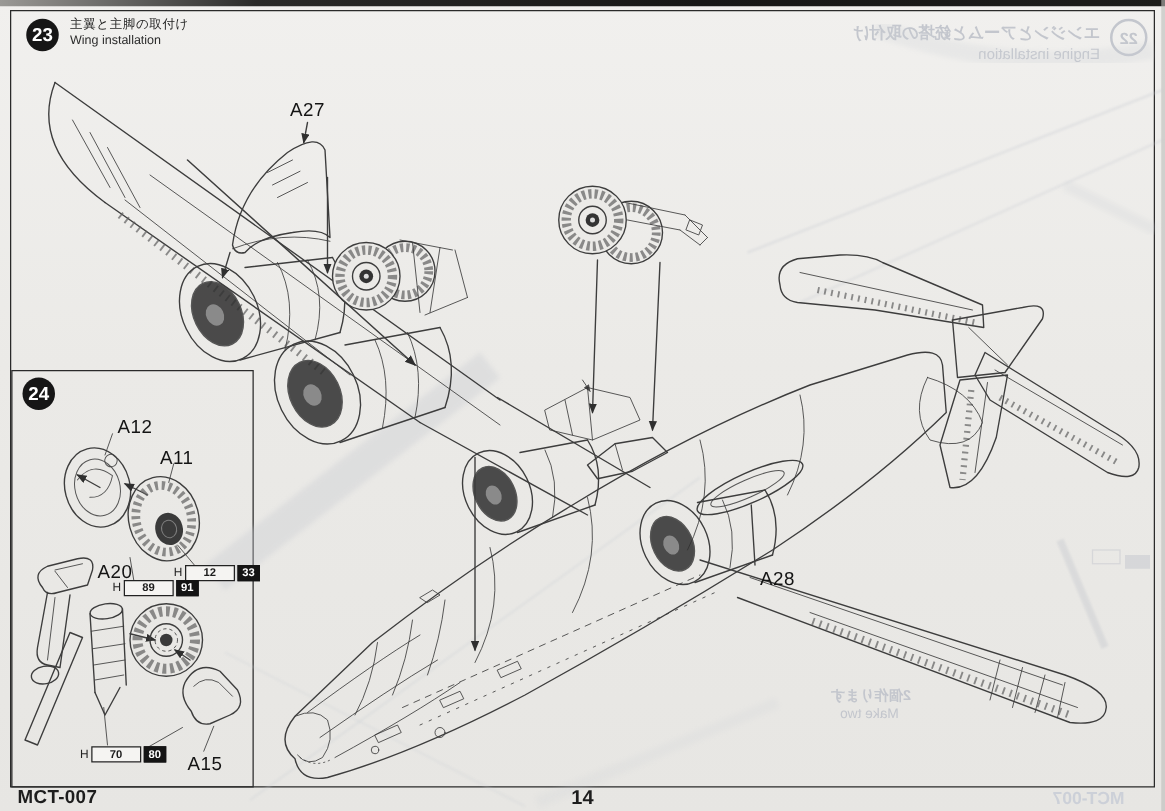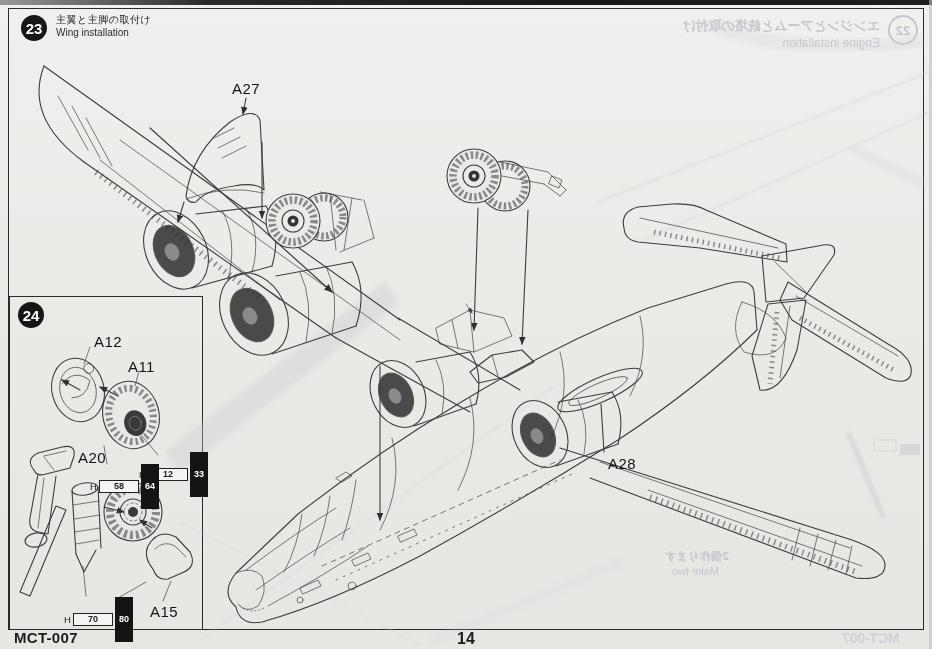--- a/index.html
+++ b/index.html
@@ -15,21 +15,21 @@
   .box24{position:absolute;left:9px;top:296px;width:192px;height:332px;border:1.6px solid #2a2a2a;}
   .badge{position:absolute;width:26px;height:26px;border-radius:50%;background:#161616;color:#fff;
     font-weight:bold;font-size:15px;display:flex;align-items:center;justify-content:center;}
   .step-title{position:absolute;line-height:1.25;}
   .t-ja{font-weight:normal;font-size:10px;letter-spacing:.5px;}
   .t-en{font-size:10px;color:#2b2b2b;}
   .lbl{position:absolute;font-size:15px;color:#141414;letter-spacing:.4px;}
   .chip{position:absolute;display:flex;align-items:center;gap:2px;font-size:9px;font-weight:bold;}
   .chip .pfx{font-weight:normal;font-size:9.5px;color:#222;}
   .cw{border:1px solid #222;background:#f5f4f2;padding:0 14px;height:11px;line-height:11px;}
-  .cb{background:#141414;color:#fff;padding:16px 3px;height:11px;line-height:11px;border:1px solid #141414;}
+  .cb{background:#141414;color:#fff;padding:0 3px;height:11px;line-height:11px;border:1px solid #141414;}
   .sheet-code{position:absolute;left:14px;top:629px;font-weight:bold;font-size:15px;letter-spacing:.3px;}
   .page-num{position:absolute;left:0;width:932px;top:630px;text-align:center;font-weight:bold;font-size:16px;}
   .ghost{position:absolute;transform:scaleX(-1);color:#c3c6cd;filter:blur(.4px);white-space:nowrap;}
   .ghost-badge{position:absolute;width:26px;height:26px;border-radius:50%;border:2px solid #c3c6cd;
     color:#c3c6cd;font-weight:bold;font-size:13px;display:flex;align-items:center;justify-content:center;
     transform:scaleX(-1);filter:blur(.5px);}
   svg.overlay{position:absolute;left:0;top:0;pointer-events:none;}
   .ac{fill:none;stroke:#3d3d3d;stroke-width:1.1;stroke-linejoin:round;stroke-linecap:round;}
   .hatch{fill:none;stroke:#5f5f5f;stroke-linecap:butt;opacity:.7;}
   .thin{stroke-width:.8;opacity:.85;}
@@ -304,22 +304,22 @@
   <span class="lbl" style="left:32px;top:449px;margin-left:46px;">A20</span>
   <span class="lbl" style="left:150px;top:603px;">A15</span>
 
   <div class="chip" style="left:139px;top:452px;">
     <span class="pfx">H</span>
     <span class="cw">12</span>
     <span class="cb">33</span>
   </div>
   <div class="chip" style="left:90px;top:464px;">
     <span class="pfx">H</span>
-    <span class="cw">58</span>
-    <span class="cb">64</span>
+    <span class="cw">89</span>
+    <span class="cb">91</span>
   </div>
   <div class="chip" style="left:64px;top:597px;">
     <span class="pfx">H</span>
     <span class="cw">70</span>
     <span class="cb">80</span>
   </div>
 
   <div class="sheet-code">MCT-007</div>
   <div class="page-num">14</div>
 

